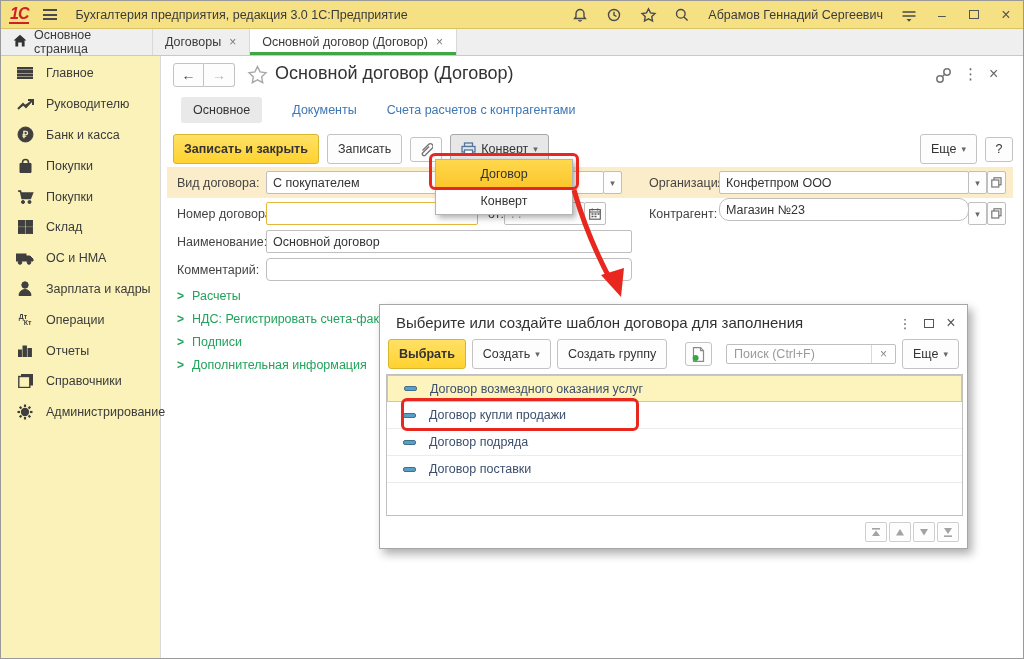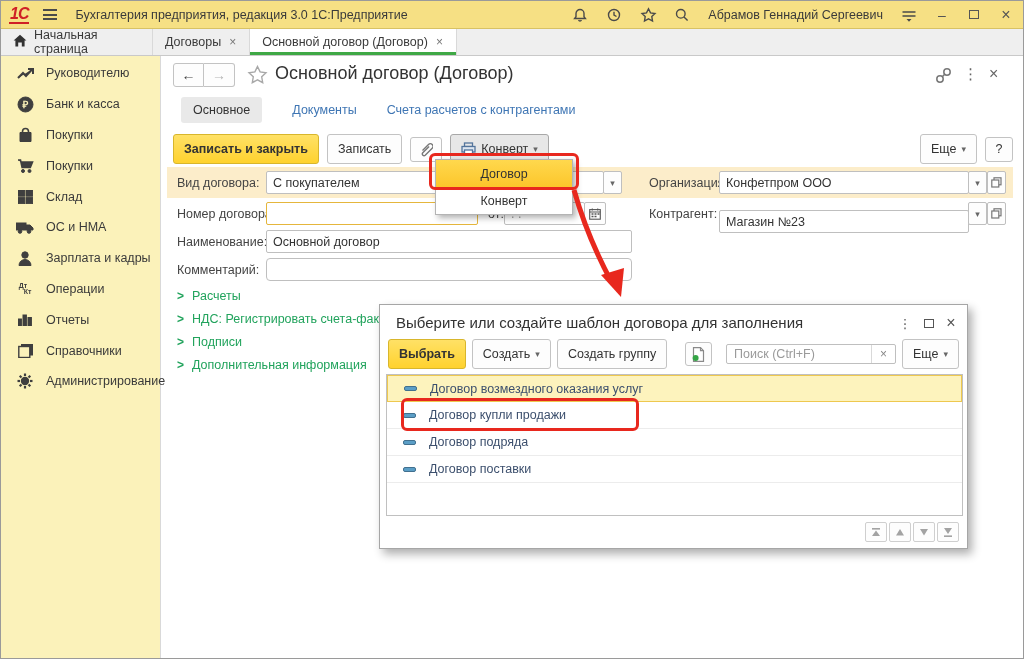--- a/index.html
+++ b/index.html
@@ -149,33 +149,44 @@
     <span class="winbtn" style="font-size:16px">×</span>
   </div>
 
   <div id="tabbar" class="abs">
     <div class="tab" style="width:152px">
       <span>
         <svg width="14" height="13" viewBox="0 0 14 13">
             <path d="M7 .8 L13.4 6.4 h-1.8 V12.4 H8.8 V8.6 H5.2 V12.4 H2.4 V6.4 H.6 z" fill="#333"></path>
           </svg>
       </span>
-      <span>Начальная страница</span>
+      <span>Основное страница</span>
     </div>
     <div class="tab">
       <span>Договоры</span>
       <span class="x">×</span>
     </div>
     <div class="tab active">
       <span>Основной договор (Договор)</span>
       <span class="x">×</span>
     </div>
   </div>
 
   <div id="sidebar" class="abs">
+    <div class="side-item">
+      <span class="sicon">
+          <svg width="16" height="12" viewBox="0 0 16 12">
+            <rect x="0" y="0" width="16" height="2"></rect>
+            <rect x="0" y="3.5" width="16" height="2"></rect>
+            <rect x="0" y="7" width="16" height="2"></rect>
+            <rect x="0" y="10.5" width="16" height="1.6"></rect>
+          </svg>
+        </span>
+      <span>Главное</span>
+    </div>
     <div class="side-item">
       <span class="sicon">
           <svg width="17" height="13" viewBox="0 0 17 13" fill="none">
             <path d="M1 11 L6 6 l3 3 L15 2.5" stroke-width="2"></path>
             <path d="M11 2 h5 v5" stroke-width="2" fill="none"></path>
           </svg>
         </span>
       <span>Руководителю</span>
     </div>
     <div class="side-item">
@@ -358,21 +369,21 @@
   <span class="lbl" style="left:487px; top:201px;">от:</span>
   <div class="field" style="left:503px; top:201px; width:81px; color:#9a9a9a;">. .</div>
   <span class="fbtn" style="left:583px; top:201px; width:22px;">
     <svg width="12" height="12" viewBox="0 0 12 12" fill="none" stroke="#555" stroke-width="1.1">
         <rect x="0.7" y="1.6" width="10.6" height="9.6"></rect>
         <path d="M0.7 4 h10.6 M3.3 0.5 v2 M8.7 0.5 v2"></path>
         <path d="M2.5 6 h2 M5.5 6 h2 M8.5 6 h2 M2.5 8.5 h2 M5.5 8.5 h2" stroke-width="1.4"></path>
       </svg>
   </span>
   <span class="lbl" style="left:648px; top:201px;">Контрагент:</span>
-  <div class="field" style="left:718px; top:209px; width:250px;">Магазин №23</div>
+  <div class="field" style="left:718px; top:197px; width:250px;border-radius:10px;">Магазин №23</div>
   <span class="fbtn" style="left:967px; top:201px;">
       <span class="caret">▾</span>
     </span>
   <span class="fbtn" style="left:986px; top:201px;">
     <svg width="11" height="11" viewBox="0 0 11 11" fill="none" stroke="#777" stroke-width="1.2">
         <rect x="3" y="0.8" width="7" height="7"></rect>
         <rect x="0.8" y="3" width="7" height="7" fill="#fdfdfd"></rect>
       </svg>
   </span>
 

